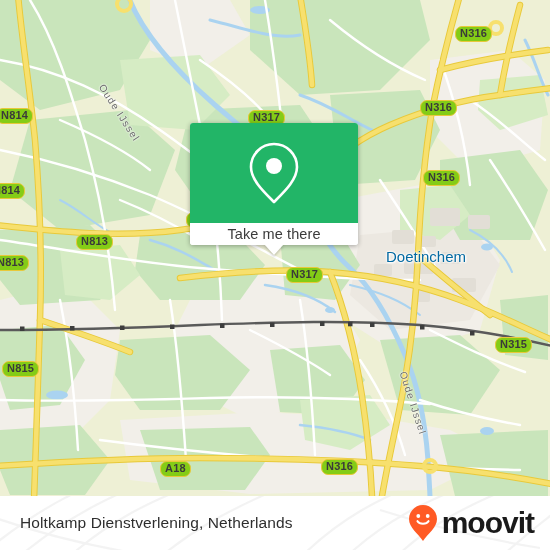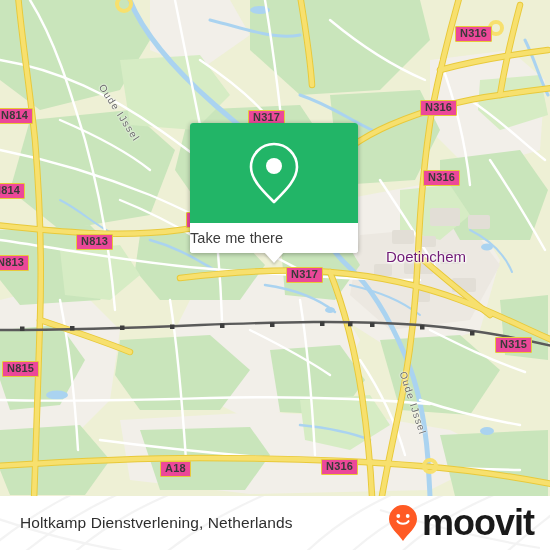--- a/index.html
+++ b/index.html
@@ -18,46 +18,46 @@
           background:rgba(255,255,255,0.80);padding:0 8px 0 6px;
           font-size:11.5px;color:#333;white-space:nowrap;}
 
   
   #card{position:absolute;left:190px;top:123px;width:168px;
         border-radius:3px;overflow:visible;
         box-shadow:0 1px 5px rgba(0,0,0,.33);
         background:#fff;}
   #card-top{height:100px;border-radius:3px 3px 0 0;
             display:flex;align-items:center;justify-content:center;}
-  #card-bot{height:30px;border-radius:0 0 3px 3px;background:#fff;
-            display:flex;align-items:center;justify-content:flex-start;
+  #card-bot{height:22px;border-radius:0 0 3px 3px;background:#fff;
+            display:flex;align-items:center;justify-content:center;
             position:relative;}
   #card-bot span{font-size:14.5px;color:#3b3b3b;letter-spacing:.1px;}
   #card-tail{position:absolute;left:50%;margin-left:-10px;bottom:-10px;
              width:0;height:0;border-left:10px solid transparent;
              border-right:10px solid transparent;border-top:11px solid #fff;
              filter:drop-shadow(0 2px 1px rgba(0,0,0,.18));}
 
   
   #footer{position:absolute;left:0;top:496px;width:550px;height:54px;
           background:#fff;overflow:hidden;}
   #footer-wm{position:absolute;left:0;top:0;width:550px;height:54px;opacity:.30;}
   #footer-title{position:absolute;left:20px;top:0;height:54px;
                 display:flex;align-items:center;
                 font-size:15.5px;color:#2e2e2e;letter-spacing:.1px;}
   #brand{position:absolute;right:16px;top:0;height:54px;
          display:flex;align-items:center;gap:4px;}
-  #brand-word{font-size:36px;font-weight:bold;color:#1a1a1a;letter-spacing:-1px;
+  #brand-word{font-size:30px;font-weight:bold;color:#1a1a1a;letter-spacing:-1px;
               line-height:1;}
 
-  .road-shield{position:absolute;background:#ec4899;border:1.6px solid #e8c93a;
-               border-radius:1px;color:#3a3a3a;font-size:11px;font-weight:bold;
+  .road-shield{position:absolute;background:#84cc16;border:1.6px solid #e8c93a;
+               border-radius:7px;color:#3a3a3a;font-size:11px;font-weight:bold;
                padding:1px 4px 1.5px 4px;line-height:11px;letter-spacing:.2px;
                white-space:nowrap;}
-  .place-label{position:absolute;color:#701a75;font-size:15px;white-space:nowrap;
+  .place-label{position:absolute;color:#0369a1;font-size:15px;white-space:nowrap;
                text-shadow:0 0 3px #fff,0 0 3px #fff,0 0 2px #fff,1px 1px 2px #fff;}
   .water-label{position:absolute;color:#6b6b6b;font-size:10px;white-space:nowrap;
                text-shadow:0 0 2px #fff,0 0 2px #fff;}
 </style>
 </head>
 <body>
 
 <div id="app">
 
   <div id="map">

